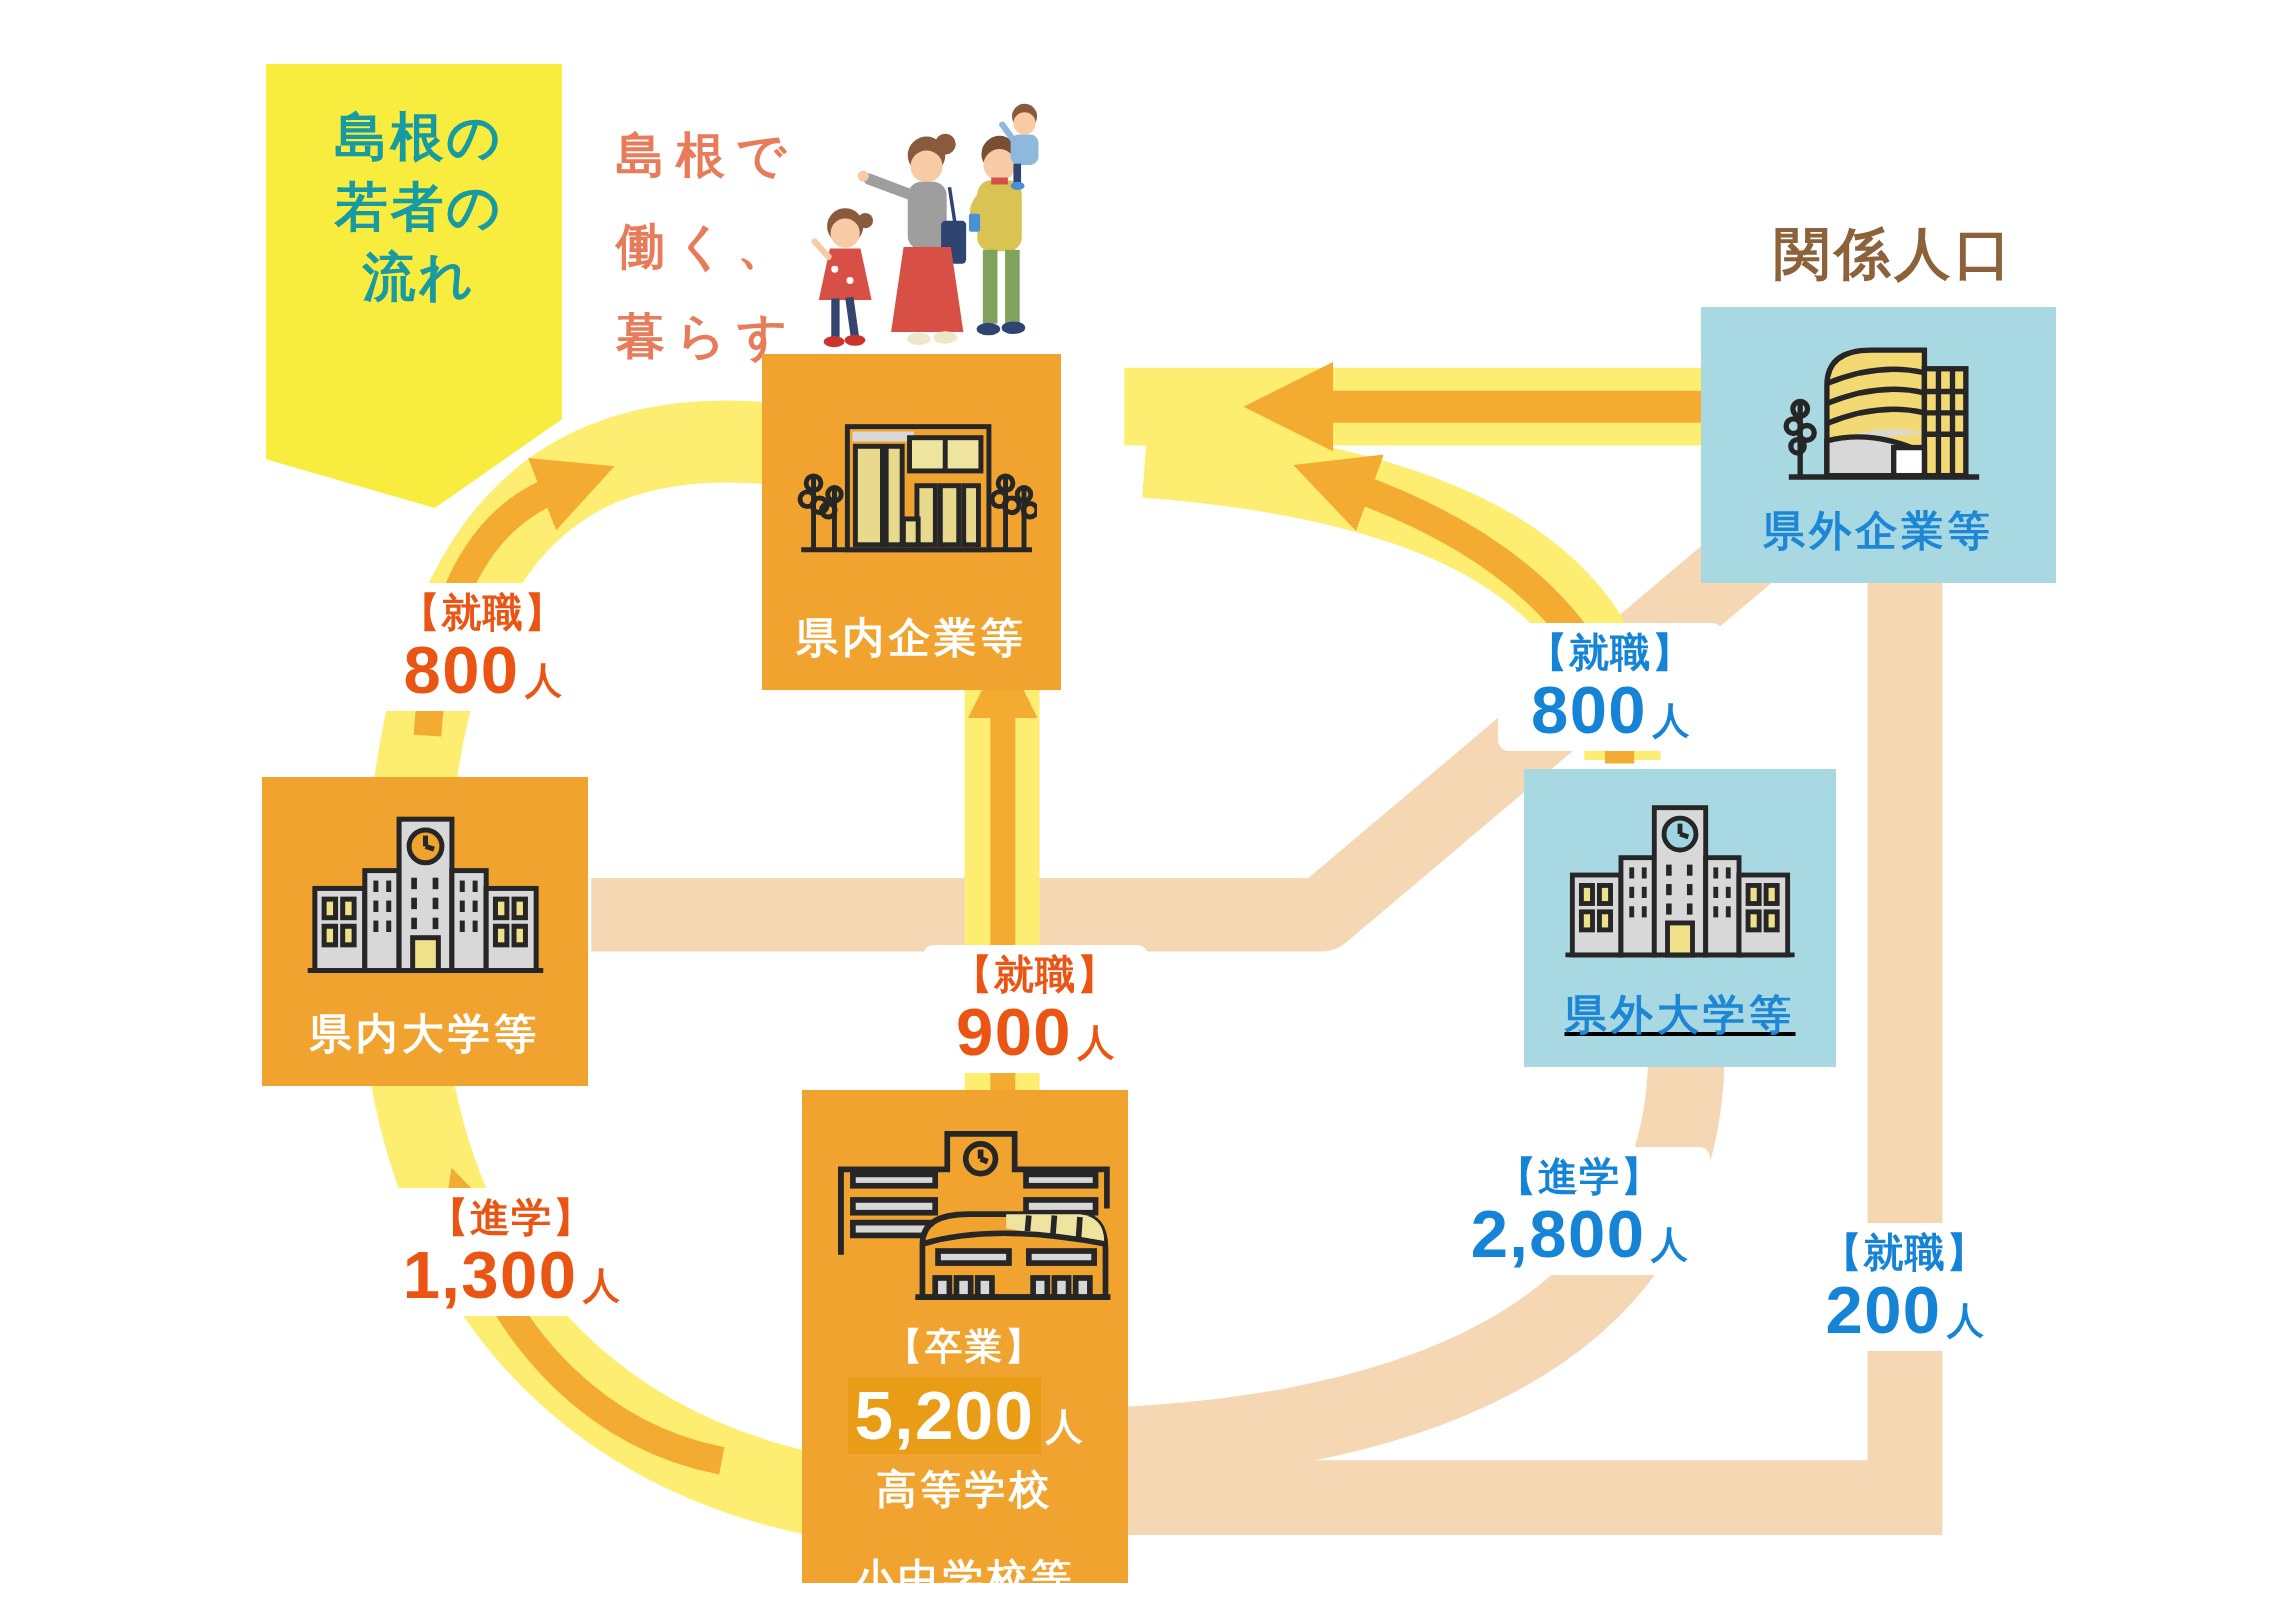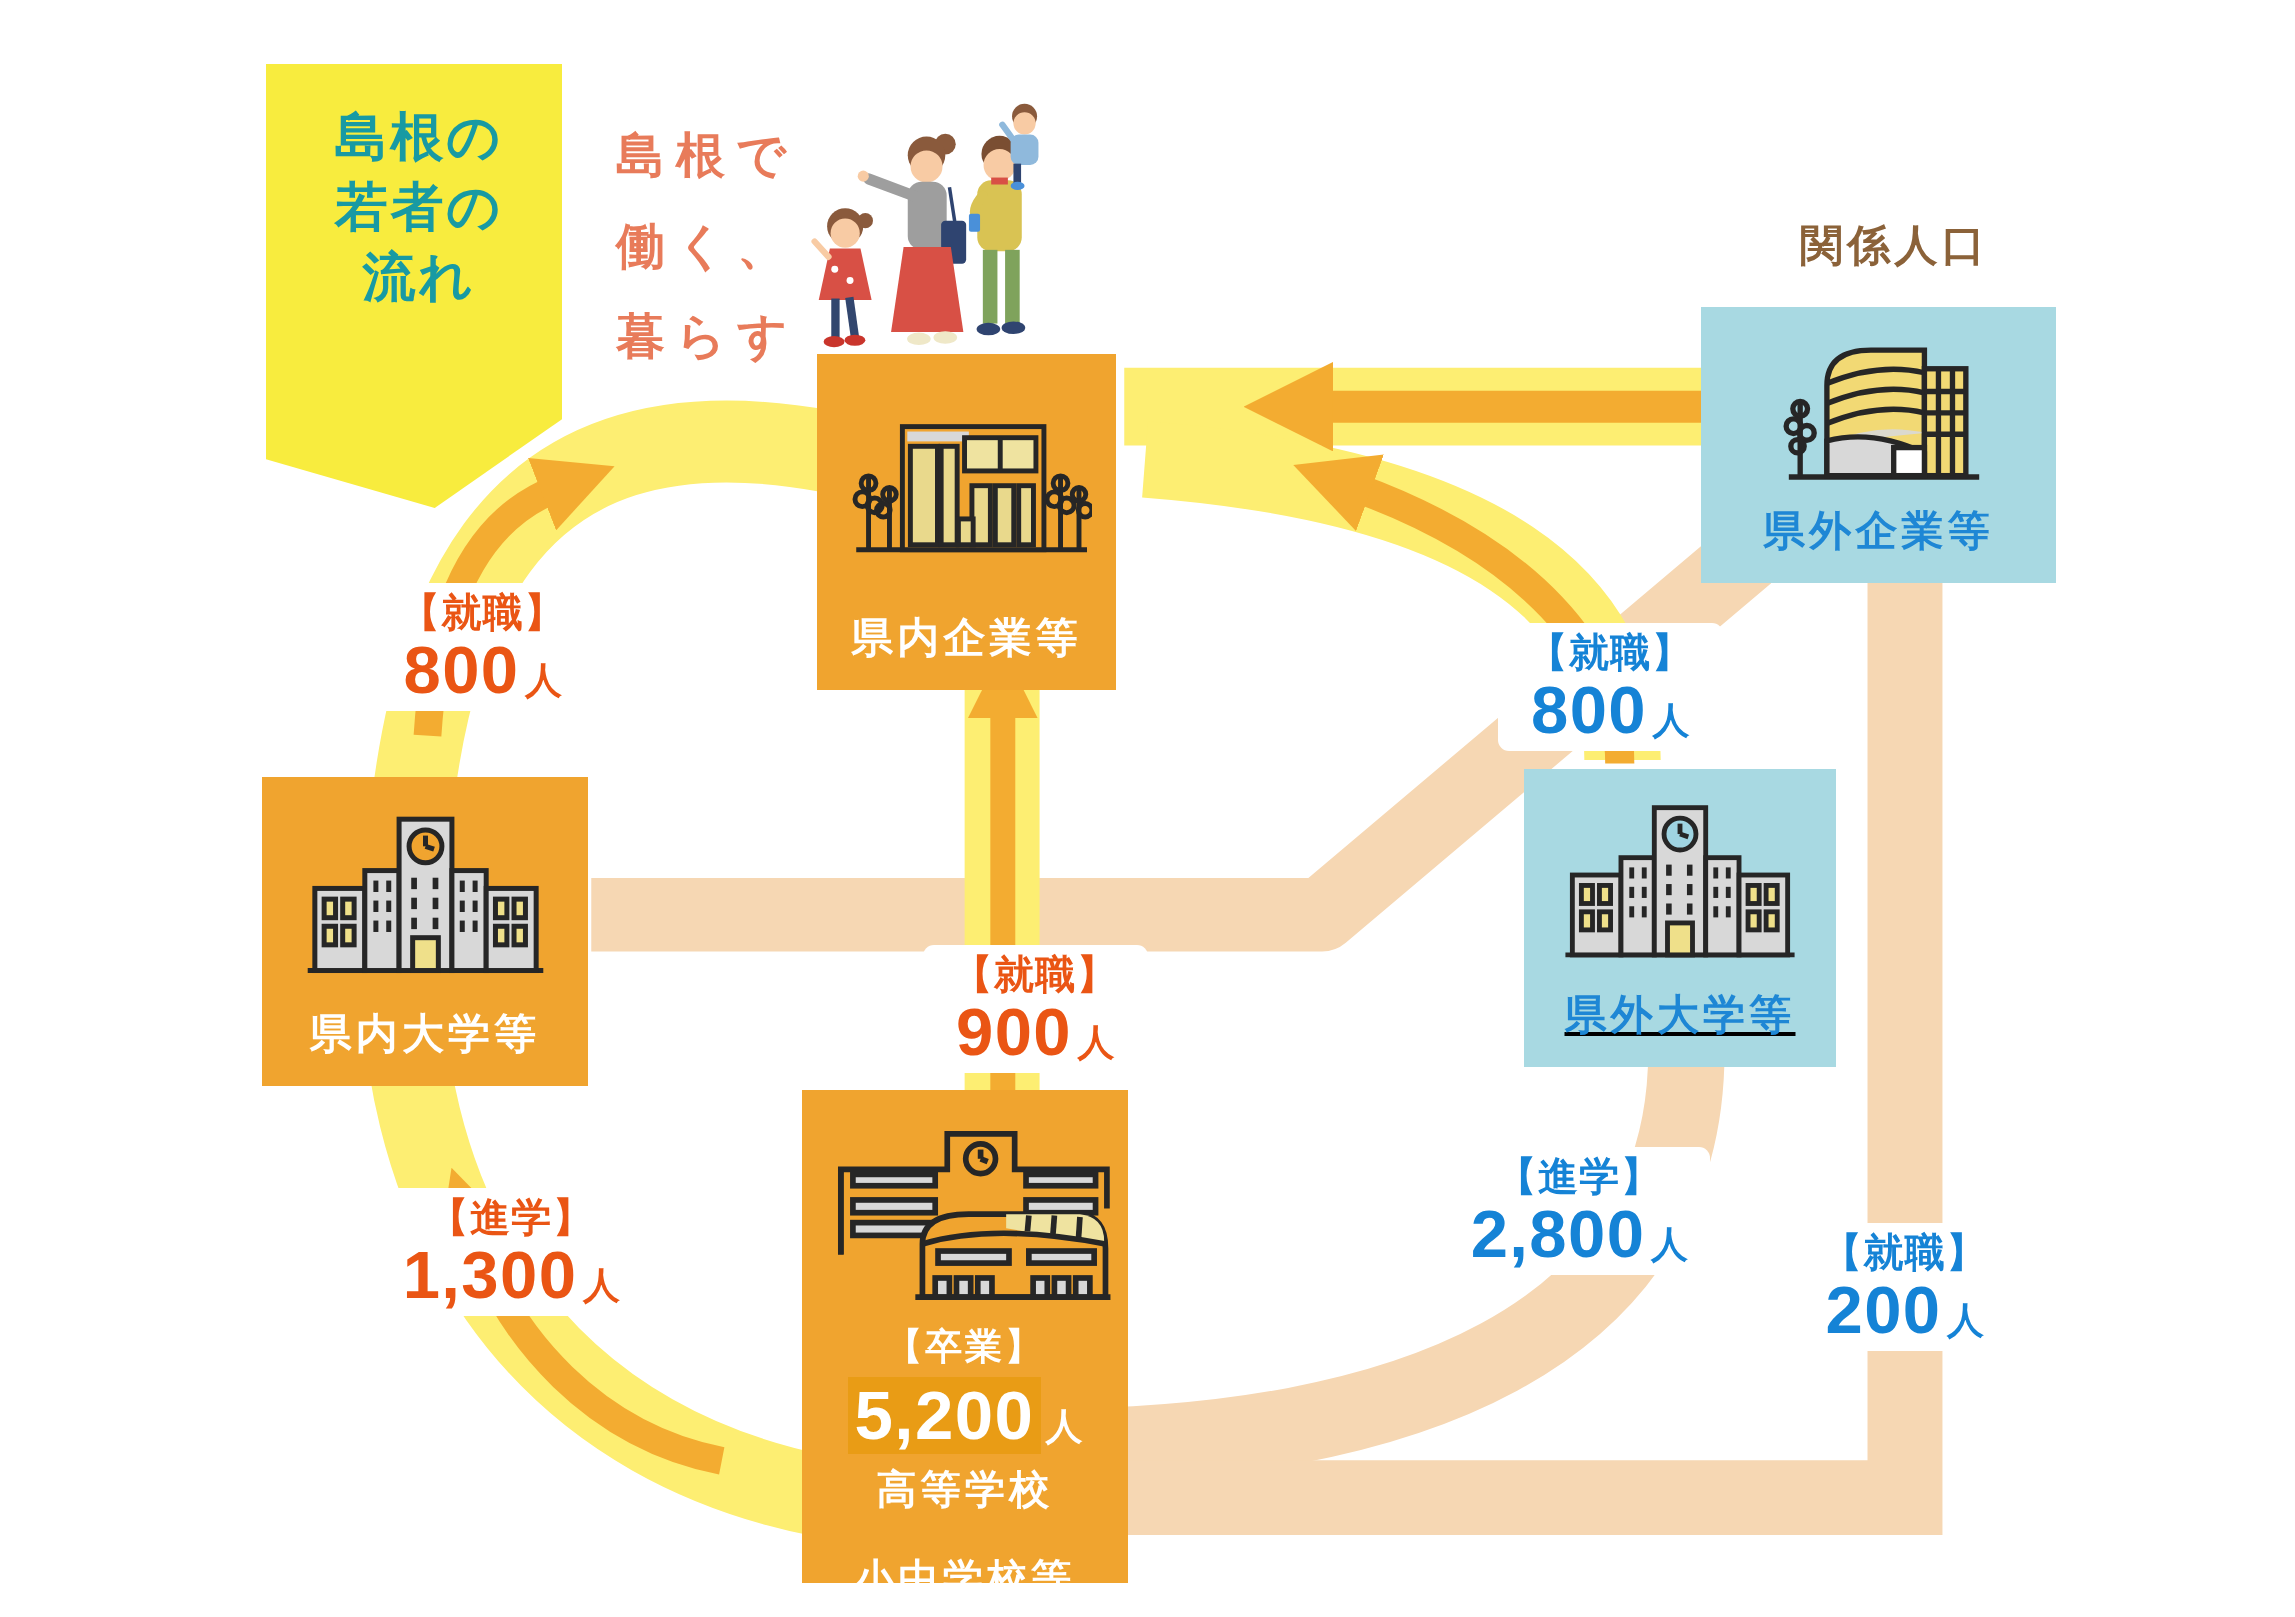--- a/index.html
+++ b/index.html
@@ -14,32 +14,32 @@
   .title-card .ttl{margin-top:38px;text-align:center;color:#189AA3;font-size:53px;font-weight:800;line-height:1.32;letter-spacing:2.8px;}
   .title-card .note{margin:26px 0 0 18px;color:#1c1c1c;font-size:23.6px;line-height:1.6;letter-spacing:0.7px;}
   .title-card .note b{font-weight:800;}
 
   
   .slogan{position:absolute;left:616px;top:110px;z-index:3;color:#E87B5A;font-size:49px;font-weight:800;
     letter-spacing:11px;line-height:1.85;}
 
   
   .related-pop{position:absolute;left:1735px;top:217px;width:319px;text-align:center;z-index:3;color:#8B6239;
-    font-size:43px;font-weight:800;letter-spacing:4.2px;}
+    font-size:56px;font-weight:800;letter-spacing:4.2px;}
 
   
   .node{position:absolute;z-index:4;display:flex;flex-direction:column;align-items:center;justify-content:flex-end;}
   .node.orange{background:#F0A42F;}
   .node.blue{background:#A8D9E2;margin-top:12px;}
   .node .nlabel{font-size:42px;font-weight:800;letter-spacing:4.2px;margin-bottom:23.6px;}
   .node.orange .nlabel{color:#ffffff;}
   .node.blue .nlabel{color:#1E87D5;}
   .node .icon{flex:0 0 auto;margin:auto 0;}
 
-  #node-kennai-kigyo{left:817px;top:354px;width:299px;height:336px;text-align:right;}
+  #node-kennai-kigyo{left:762px;top:354px;width:299px;height:336px;text-align:right;}
   #node-kengai-kigyo{left:1701px;top:295px;width:355px;height:276px;}
   #node-kennai-daigaku{left:262px;top:777px;width:326px;height:309px;}
   #node-kengai-daigaku{left:1524px;top:757px;width:312px;height:298px;text-decoration:underline;}
   #node-koukou{left:802px;top:1090px;width:326px;height:493px;justify-content:flex-start;}
 
   
   .grad-tag{color:#fff;font-size:37px;font-weight:800;letter-spacing:2.8px;margin-top:5.6px;}
   .grad-line{margin-top:4.2px;}
   .grad-count{color:#fff;font-size:69px;font-weight:800;background:#E99C15;padding:0 7px;letter-spacing:1.4px;}
   .grad-unit{color:#fff;font-size:37px;font-weight:800;margin-left:4.2px;}

